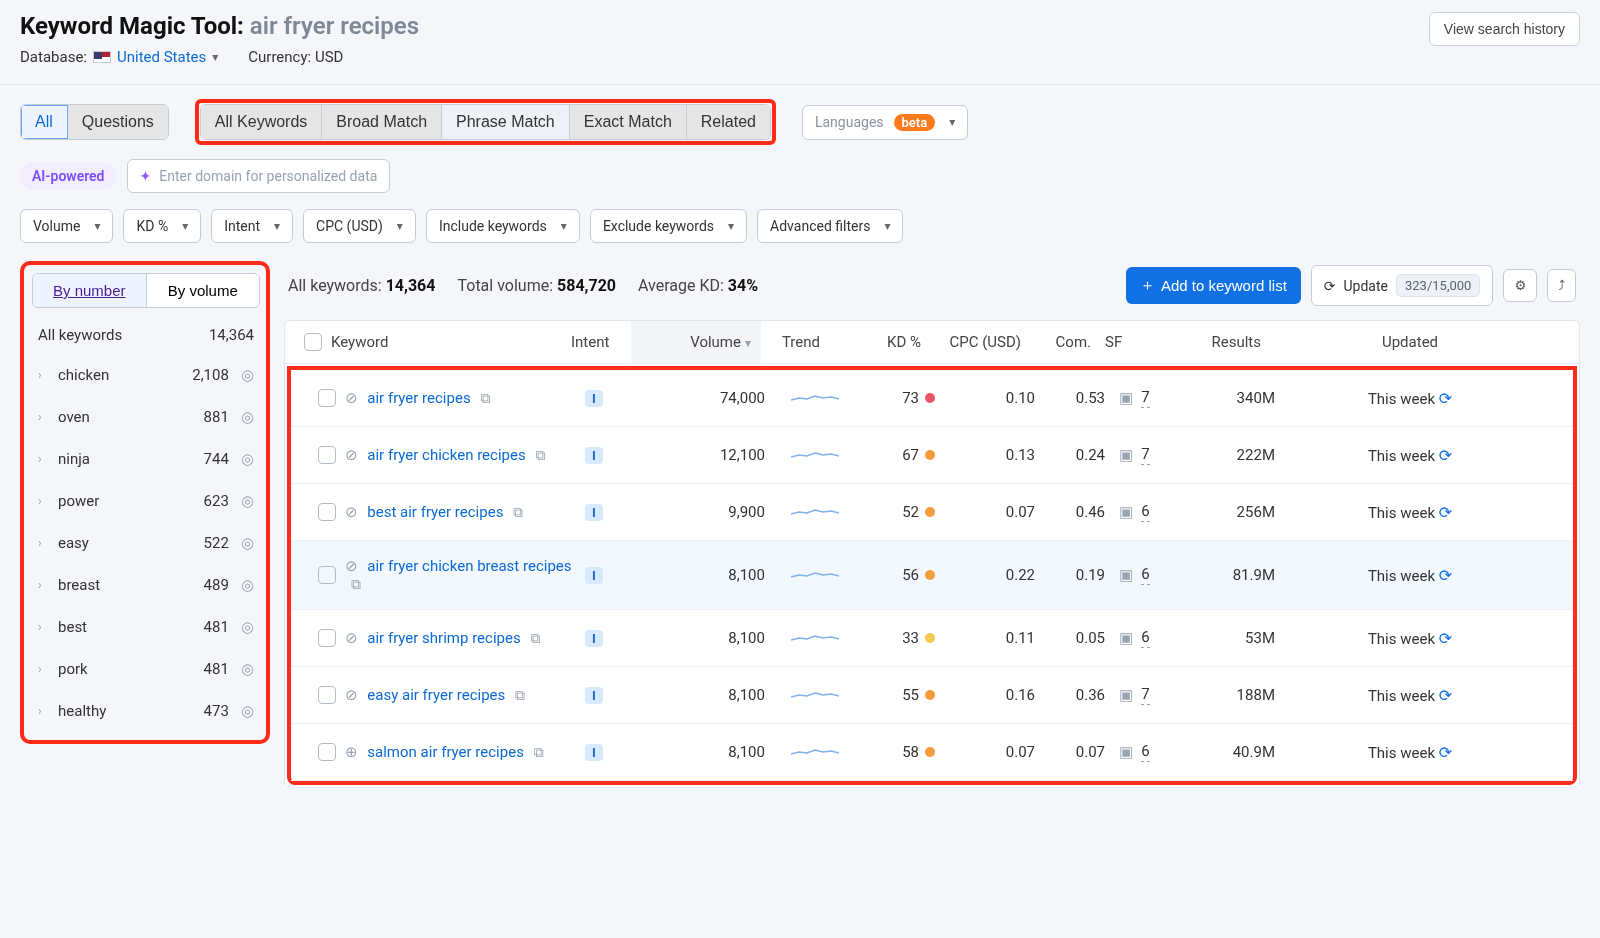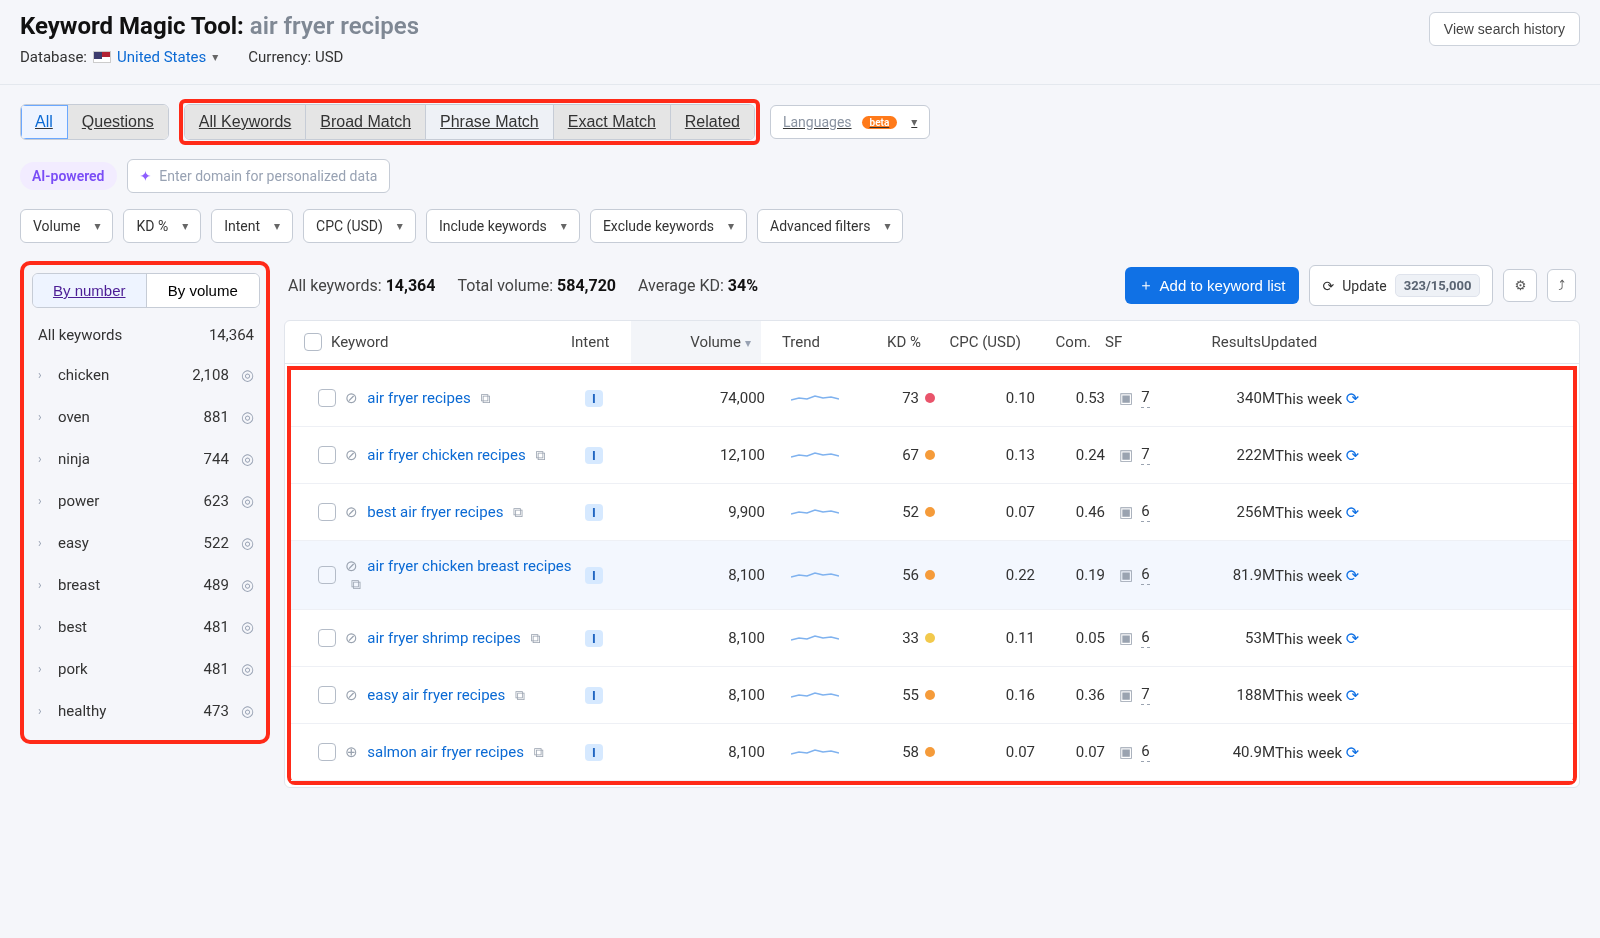--- a/index.html
+++ b/index.html
@@ -19,32 +19,32 @@
 .flag { display:inline-block; width:18px; height:12px;
   background: linear-gradient(to bottom, #b22234 0%, #b22234 50%, #fff 50%, #fff 100%);
   position:relative; border:1px solid #ccc;}
 .flag::before{content:"";position:absolute;left:0;top:0;width:8px;height:7px;background:#3c3b6e;}
 .btn-outline {
   background:#fff; border:1px solid #ccd2db; border-radius:6px;
   padding:8px 14px; font-size:14px; color:#444; cursor:pointer;
 }
 hr.sep{border:none;border-top:1px solid #e4e8ee;margin:18px -20px 14px;}
 
-.toolbar-row{display:flex;gap:10px;align-items:center;flex-wrap:wrap;text-decoration:underline;}
+.toolbar-row{display:flex;gap:26px;align-items:center;flex-wrap:wrap;}
 
 .seg{display:flex;border:1px solid #c6ccd6;border-radius:6px;overflow:hidden;background:#fff;}
 .seg button{background:#e5e5e5;border:none;border-right:1px solid #c6ccd6;padding:8px 14px;font-size:16px;cursor:pointer;color:#333;}
 .seg button:last-child{border-right:none;}
 .seg button.active-blue{background:#eef4ff;color:#0b6ad4;outline:1px solid #6aa8ff;outline-offset:-1px;}
 .seg button.active-gray{background:#eef1f6;}
 
 .hl-red{border:4px solid #ff2a18;padding:1px;border-radius:6px;}
 
 .lang-sel{display:flex;align-items:center;gap:8px;color:#8a93a1;}
-.beta{background:#ff7a1a;color:#fff;border-radius:9px;font-size:10px;padding:1px 8px;font-weight:600;}
+.beta{background:#ff7a1a;color:#fff;border-radius:9px;font-size:13px;padding:1px 8px;font-weight:600;}
 .chev{font-size:12px;color:#666;}
 
 .ai-row{display:flex;gap:10px;align-items:center;margin-top:14px;}
 .ai-pill{background:#f2ecff;color:#7a4df6;border-radius:18px;padding:6px 12px;font-size:14px;font-weight:600;}
 .domain-box{display:flex;align-items:center;gap:8px;background:#fff;border:1px solid #c6ccd6;border-radius:6px;padding:8px 12px;color:#98a2b3;}
 .sparkle{color:#8d5eff;}
 
 .filter-row{display:flex;gap:10px;flex-wrap:wrap;margin-top:16px;}
 .drop{background:#fff;border:1px solid #c6ccd6;border-radius:6px;padding:8px 12px;display:flex;align-items:center;gap:10px;cursor:pointer;}
 .drop .chev{margin-left:4px;}
@@ -64,36 +64,36 @@
 .sb-item .cnt{color:#333;margin-right:4px;}
 .eye{color:#98a2b3;}
 
 .content{flex:1;}
 .stats-row{display:flex;justify-content:space-between;align-items:center;padding:4px 4px 14px;}
 .stats{display:flex;gap:22px;font-size:16px;color:#444;}
 .stats b{font-weight:700;color:#111;}
 .actions{display:flex;gap:10px;align-items:center;}
 .btn-blue{background:#1071e5;color:#fff;border:none;border-radius:6px;padding:9px 14px;font-size:15px;cursor:pointer;display:flex;align-items:center;gap:6px;}
 .upd{display:flex;align-items:center;gap:8px;}
-.upd .ratio{background:#eef1f6;border:1px solid #dfe3ec;border-radius:5px;padding:3px 8px;color:#5a6472;font-size:13px;font-weight:bold;}
+.upd .ratio{background:#eef1f6;border:1px solid #dfe3ec;border-radius:5px;padding:3px 8px;color:#5a6472;font-size:13px;}
 .iconbtn{background:#fff;border:1px solid #c6ccd6;border-radius:6px;padding:8px 10px;cursor:pointer;color:#555;}
 
 .tbl-wrap{background:#fff;border:1px solid #e1e5ec;border-radius:6px;}
 .tbl-head{display:flex;align-items:center;padding:12px 10px;border-bottom:1px solid #e1e5ec;font-size:15px;color:#444;}
 .c-chk{flex:0 0 36px;display:flex;justify-content:center;}
 .c-kw{flex:0 0 240px;}
 .c-int{flex:0 0 60px;text-align:left;}
 .c-vol{flex:0 0 130px;text-align:right;background:#f3f5f9;padding:12px 10px;margin:-12px 0;}
 .c-trd{flex:0 0 80px;text-align:center;}
 .c-kd{flex:0 0 80px;text-align:right;}
 .c-cpc{flex:0 0 100px;text-align:right;}
 .c-com{flex:0 0 70px;text-align:right;}
 .c-sf{flex:0 0 80px;text-align:left;padding-left:14px;}
 .c-res{flex:0 0 90px;text-align:right;}
-.c-upd{flex:1;text-align:left;padding-right:10px;}
+.c-upd{flex:1;text-align:center;padding-right:10px;}
 
 .sort-ic{color:#98a2b3;font-size:12px;margin-left:4px;}
 
 .tbl-body{border:4px solid #ff2a18;border-top:4px solid #ff2a18;border-radius:0 0 8px 8px;margin:2px;}
 .row{display:flex;align-items:center;padding:16px 18px;border-bottom:1px solid #eef0f5;font-size:15px;}
 .row .c-vol{background:transparent;margin:0;padding:0 10px 0 0;}
 .row.sel{background:#f3f7fe;}
 .chk{width:18px;height:18px;border:1.5px solid #b4bcc8;border-radius:4px;}
 .kwlink{color:#0b6ad4;text-decoration:none;}
 .circ-ic{color:#9aa3b0;margin-right:6px;}

